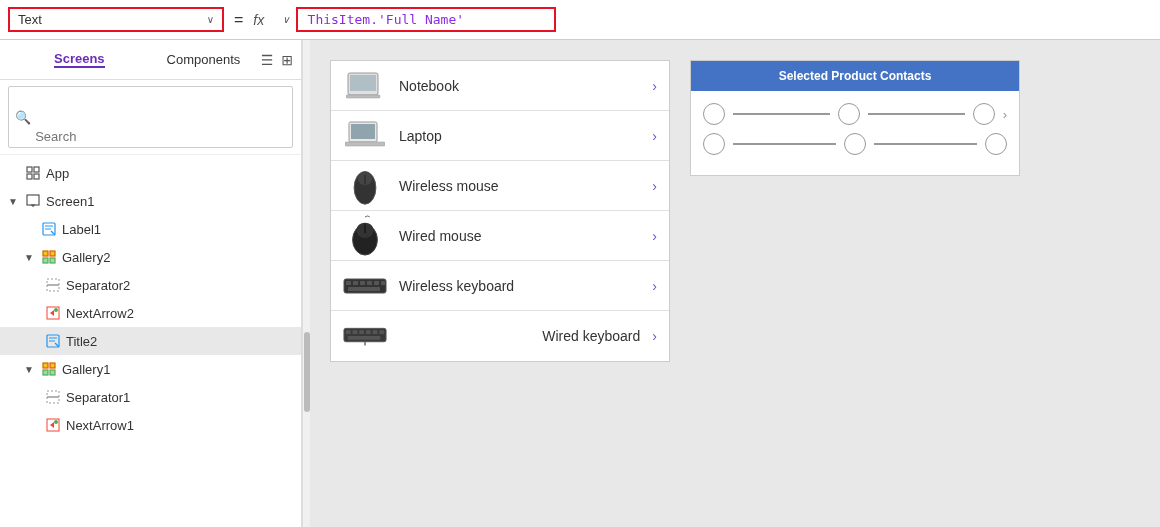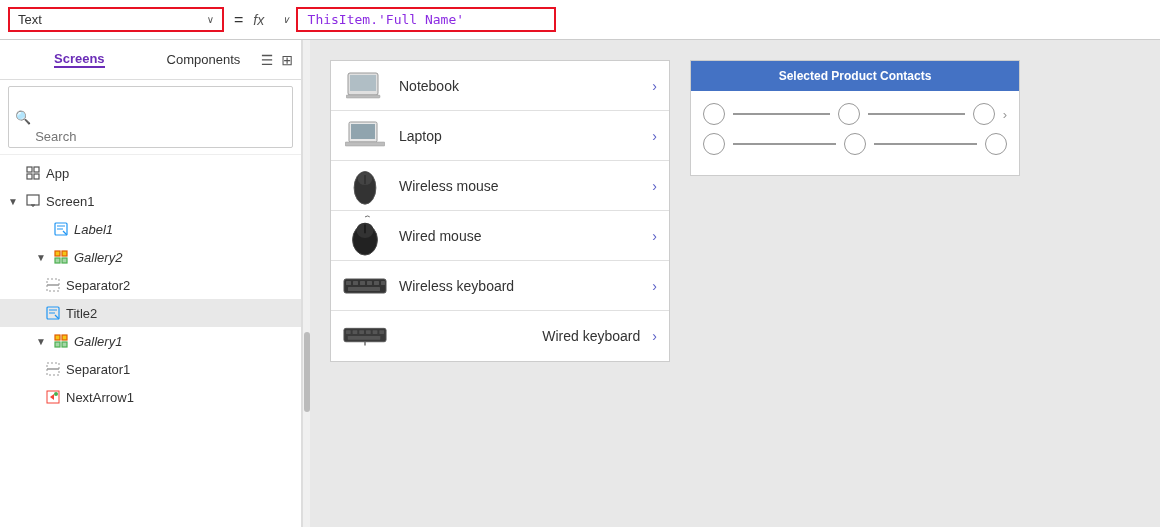--- a/index.html
+++ b/index.html
@@ -128,21 +128,21 @@
       align-items: center;
       height: 28px;
       padding-left: 8px;
       cursor: pointer;
       gap: 4px;
       font-size: 13px;
       color: #333;
     }
     .tree-item.selected { background: #e8e8e8; }
     .tree-indent-1 { padding-left: 8px; }
-    .tree-indent-2 { padding-left: 36px; font-style: italic; }
+    .tree-indent-2 { padding-left: 24px; }
     .tree-indent-3 { padding-left: 28px; }
 
     .tree-arrow { font-size: 10px; color: #555; width: 12px; }
     .tree-icon { width: 18px; height: 18px; display: flex; align-items: center; justify-content: center; font-size: 12px; }
 
     
     .icon-screen { color: #555; }
 
     
     .content-area {
@@ -353,20 +353,31 @@
         <span class="tree-arrow"></span>
         <span class="tree-icon">
           <svg width="14" height="14" viewBox="0 0 14 14" fill="none" xmlns="http://www.w3.org/2000/svg">
             <rect x="1" y="1" width="12" height="12" stroke="#999" stroke-width="1" fill="none" stroke-dasharray="2,2"></rect>
             <line x1="1" y1="7" x2="13" y2="7" stroke="#999" stroke-width="1.5"></line>
           </svg>
         </span>
         <span>Separator2</span>
       </div>
 
+      <div class="tree-item tree-indent-3">
+        <span class="tree-arrow"></span>
+        <span class="tree-icon">
+          <svg width="14" height="14" viewBox="0 0 14 14" fill="none" xmlns="http://www.w3.org/2000/svg">
+            <rect x="1" y="1" width="12" height="12" stroke="#f44336" stroke-width="1" fill="none"></rect>
+            <path d="M4 7 L8 4 L8 10 Z" fill="#f44336"></path>
+            <circle cx="10" cy="4" r="2" fill="#4caf50"></circle>
+          </svg>
+        </span>
+        <span>NextArrow2</span>
+      </div>
 
       <div class="tree-item tree-indent-3 selected">
         <span class="tree-arrow"></span>
         <span class="tree-icon">
           <svg width="14" height="14" viewBox="0 0 14 14" fill="none" xmlns="http://www.w3.org/2000/svg">
             <rect x="1" y="1" width="12" height="12" rx="1" stroke="#2196f3" stroke-width="1.2" fill="none"></rect>
             <line x1="3" y1="4" x2="11" y2="4" stroke="#2196f3" stroke-width="1"></line>
             <line x1="3" y1="7" x2="9" y2="7" stroke="#2196f3" stroke-width="1"></line>
             <line x1="9" y1="9" x2="13" y2="13" stroke="#2196f3" stroke-width="1.2"></line>
           </svg>

